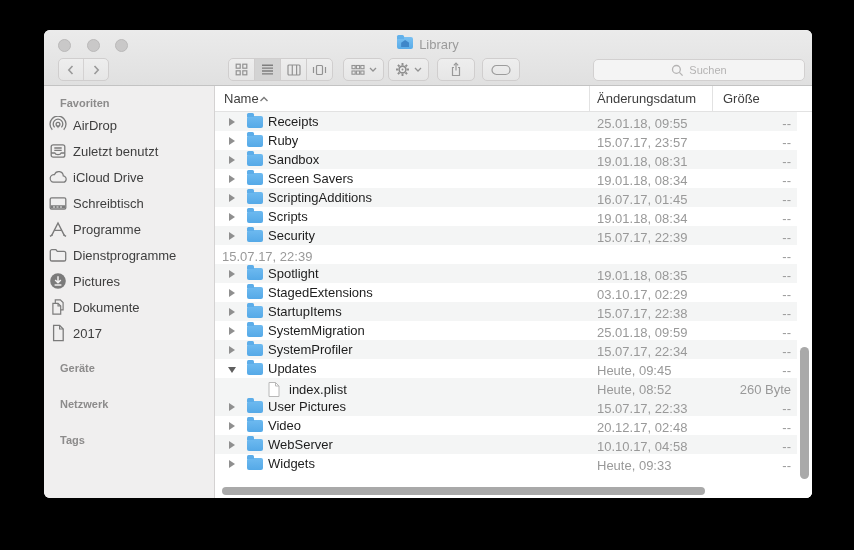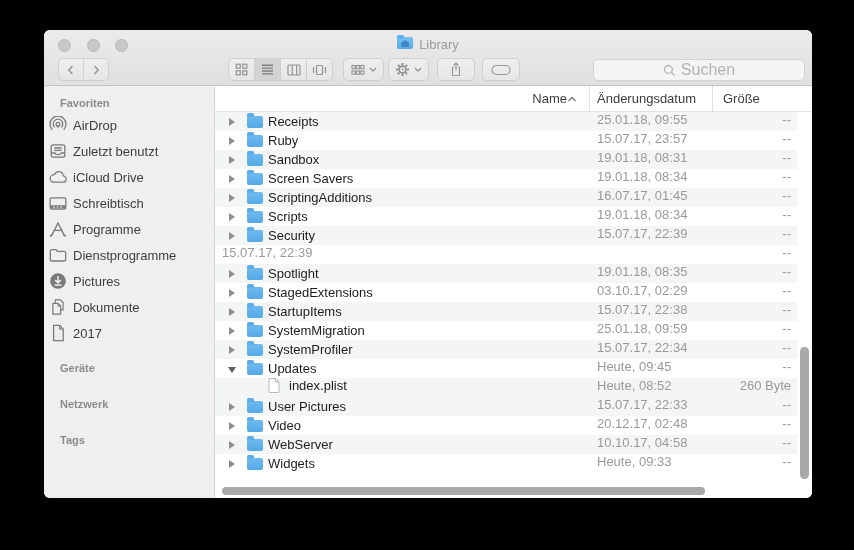--- a/index.html
+++ b/index.html
@@ -51,43 +51,43 @@
   .seg .s:first-child{border-radius:4px 0 0 4px;}
   .seg .s:last-child{border-radius:0 4px 4px 0;}
   .grp{left:299px;width:41px;gap:4px;}
   .gear{left:344px;width:41px;gap:4px;}
   .share{left:393px;width:38px;}
   .tag{left:438px;width:38px;}
   .search{
     left:549px;width:212px;top:29px;height:22px;
     background:#f4f4f4;border:1px solid #d2d0d0;border-radius:5px;
     display:flex;align-items:center;justify-content:center;gap:5px;
-    color:#b4b3b3;font-size:16px;
+    color:#b4b3b3;font-size:11px;
   }
   
   .wbody{position:absolute;top:56px;bottom:0;left:0;right:0;display:flex;}
   .sidebar{
     width:170px;box-sizing:content-box;background:#f0efef;border-right:1px solid #d4d2d2;
     padding-top:8px;flex:none;
   }
   .sb-label{height:18px;line-height:18px;padding-left:16px;font-size:11px;color:#8c8b8b;font-weight:bold;}
   .sb-label.gap{height:28px;line-height:28px;margin-top:8px;font-weight:normal;color:#8c8b8b;font-weight:bold;}
   .sb-item{height:26px;display:flex;align-items:center;padding-left:5px;gap:6px;
     font-size:13px;color:#3e3e3e;}
   .sb-item .ic{width:18px;height:18px;display:flex;align-items:center;justify-content:center;flex:none;}
   
   .content{position:relative;flex:1;background:#fff;overflow:hidden;}
   .lheader{display:flex;height:25px;border-bottom:1px solid #e2e2e2;background:#fff;
     font-size:13px;color:#3d3d3d;align-items:center;}
   .hc{box-sizing:border-box;height:100%;display:flex;align-items:center;}
-  .hc.name{width:375px;border-right:1px solid #e2e2e2;padding-left:9px;justify-content:flex-end;padding-right:12px;}
+  .hc.name{width:375px;border-right:1px solid #e2e2e2;padding-left:9px;justify-content:flex-start;padding-right:12px;}
   .hc.date{width:123px;border-right:1px solid #e2e2e2;padding-left:7px;}
   .hc.size{flex:1;padding-left:10px;}
   .rows{width:582px;}
-  .row{display:flex;height:19px;align-items:flex-start;font-size:13px;}
+  .row{display:flex;height:19px;align-items:flex-end;font-size:13px;}
   .row.alt{background:#f4f5f5;}
   .cell-name{width:375px;box-sizing:border-box;display:flex;align-items:center;padding-left:10px;flex:none;}
   .cell-date{width:123px;box-sizing:border-box;padding-left:7px;color:#999;flex:none;
     white-space:nowrap;overflow:hidden;}
   .cell-size{flex:1;text-align:right;padding-right:6px;color:#999;white-space:nowrap;}
   .twirl{width:14px;height:19px;display:flex;align-items:center;justify-content:center;margin-right:8px;flex:none;}
   .twirl i{display:block;width:0;height:0;}
   .twirl.collapsed i{border-left:6px solid #8f8f8f;border-top:4px solid transparent;border-bottom:4px solid transparent;}
   .twirl.expanded i{border-top:6px solid #5f5f5f;border-left:4.5px solid transparent;border-right:4.5px solid transparent;margin-top:2px;}
   .findent{width:43px;flex:none;}

